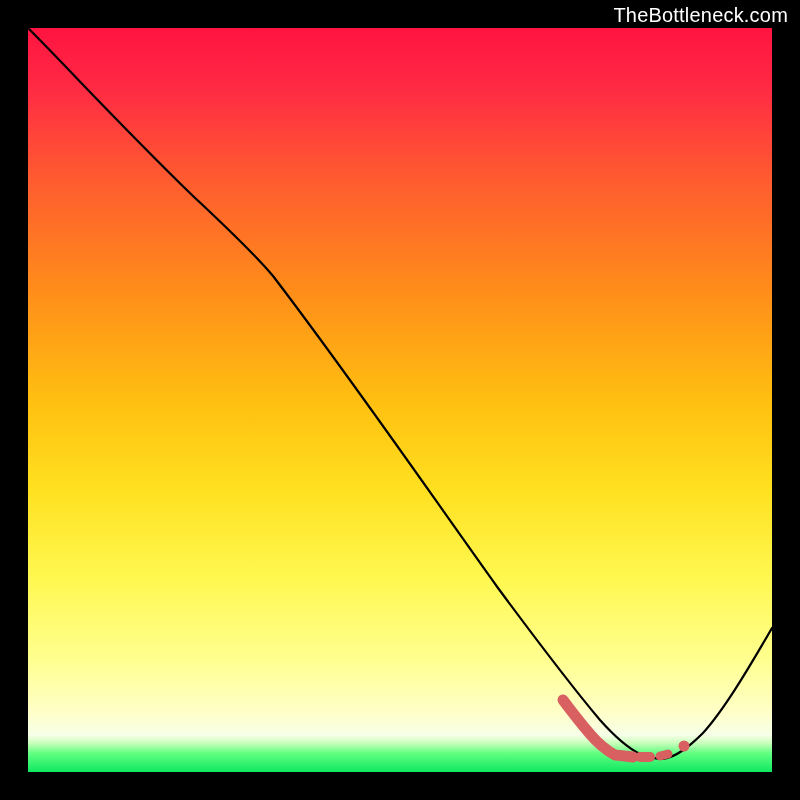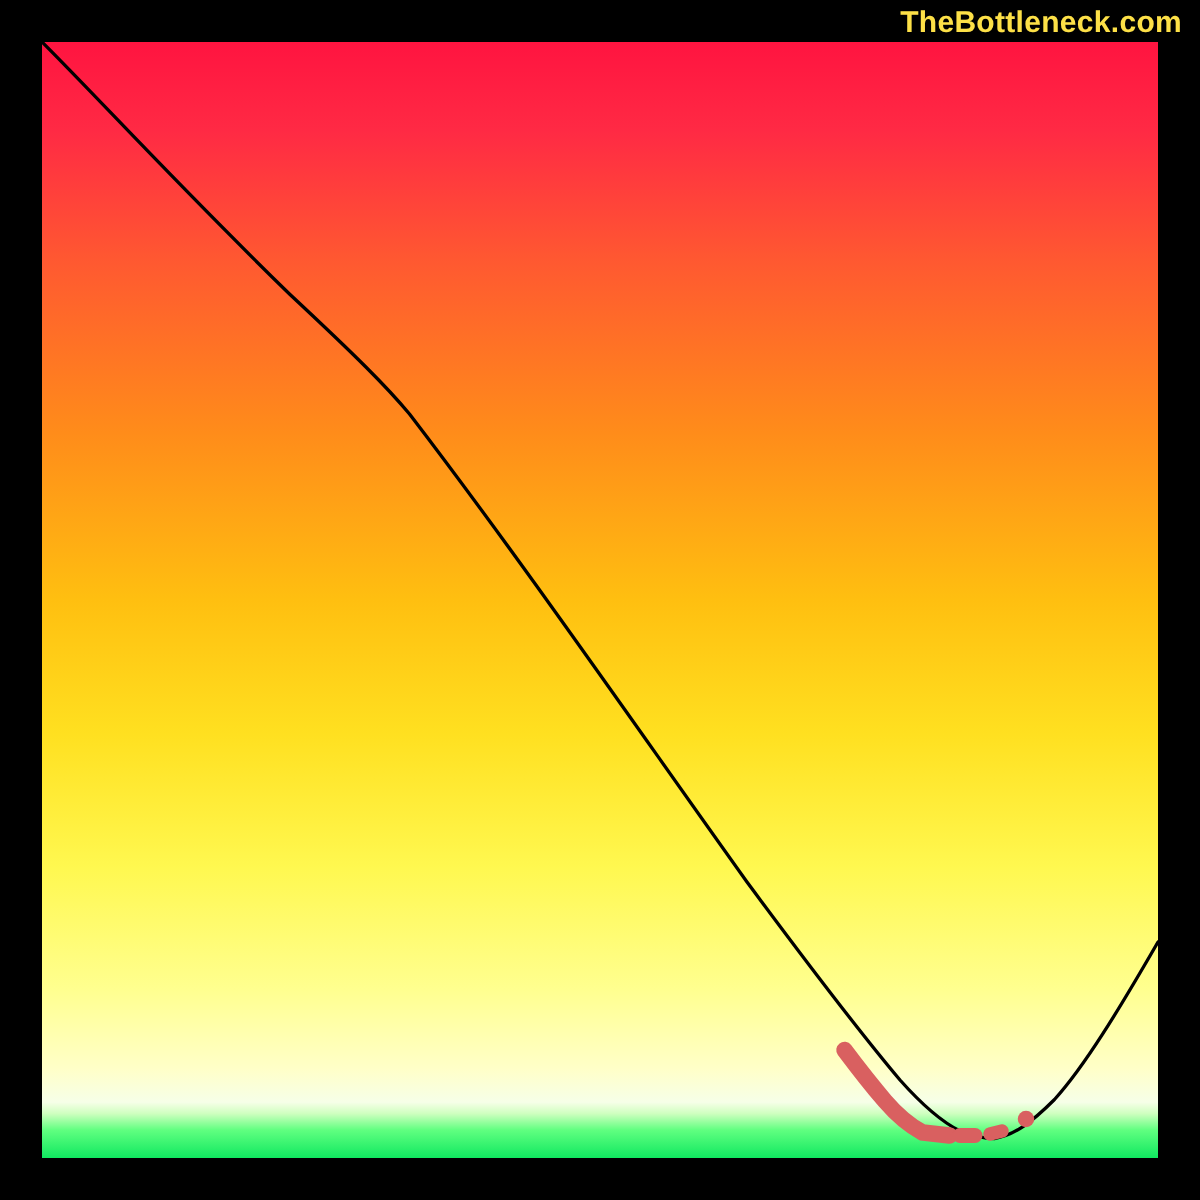--- a/index.html
+++ b/index.html
@@ -16,23 +16,23 @@
     top: 0;
     left: 0;
     width: 800px;
     height: 800px;
     background: #000000;
   }
   .watermark {
     position: absolute;
     top: 4px;
     right: 12px;
-    color: #fde047;
+    color: #ffffff;
     font-size: 20px;
-    font-weight: 700;
+    font-weight: 400;
     letter-spacing: 0.2px;
     z-index: 20;
     user-select: none;
   }
   .plot {
     position: absolute;
     top: 28px;
     left: 28px;
     width: 744px;
     height: 744px;

